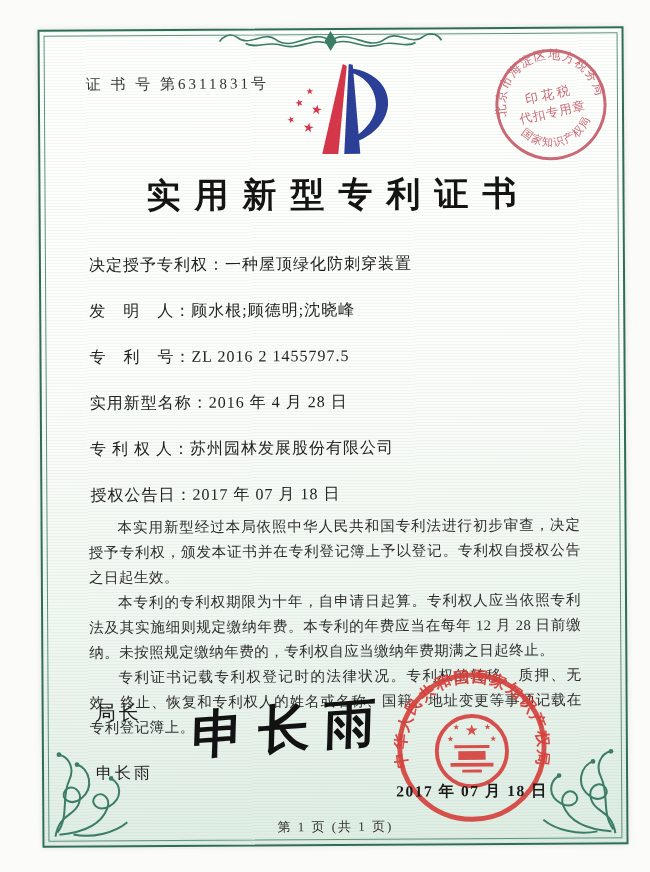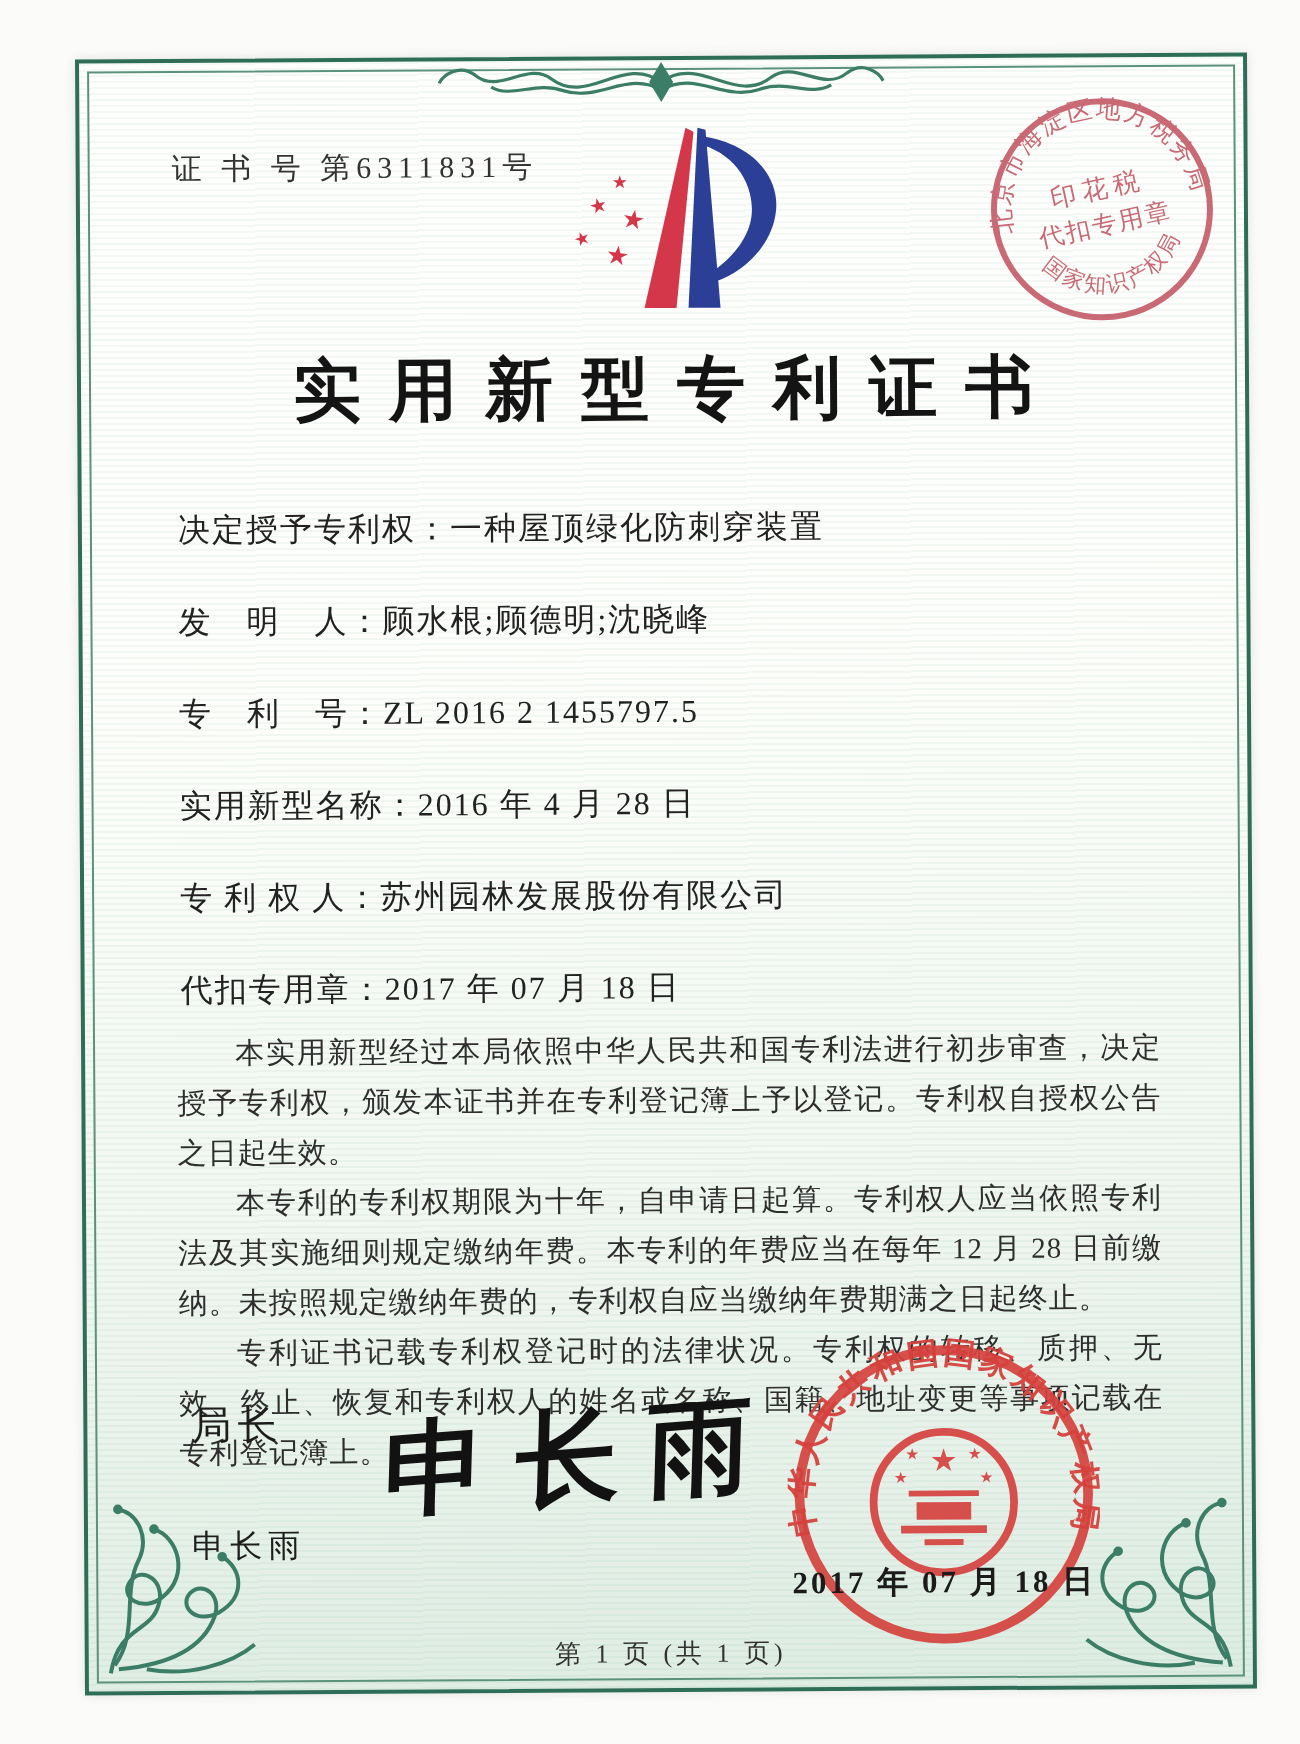--- a/index.html
+++ b/index.html
@@ -146,21 +146,21 @@
     <div class="field f2">
       <span>专　利　号：</span><span>ZL 2016 2 1455797.5</span>
     </div>
     <div class="field f3">
       <span>实用新型名称：</span><span>2016 年 4 月 28 日</span>
     </div>
     <div class="field f4">
       <span>专 利 权 人：</span><span>苏州园林发展股份有限公司</span>
     </div>
     <div class="field f5">
-      <span>代扣专用章：</span><span>2017 年 07 月 18 日</span>
+      <span>授权公告日：</span><span>2017 年 07 月 18 日</span>
     </div>
 
     <div class="paras">
       <p>本实用新型经过本局依照中华人民共和国专利法进行初步审查，决定授予专利权，颁发本证书并在专利登记簿上予以登记。专利权自授权公告之日起生效。</p>
       <p>本专利的专利权期限为十年，自申请日起算。专利权人应当依照专利法及其实施细则规定缴纳年费。本专利的年费应当在每年 12 月 28 日前缴纳。未按照规定缴纳年费的，专利权自应当缴纳年费期满之日起终止。</p>
       <p>专利证书记载专利权登记时的法律状况。专利权的转移、质押、无效、终止、恢复和专利权人的姓名或名称、国籍、地址变更等事项记载在专利登记簿上。</p>
     </div>
 
     <div class="officer-title">局长</div>
     <div class="officer-name">申长雨</div>

